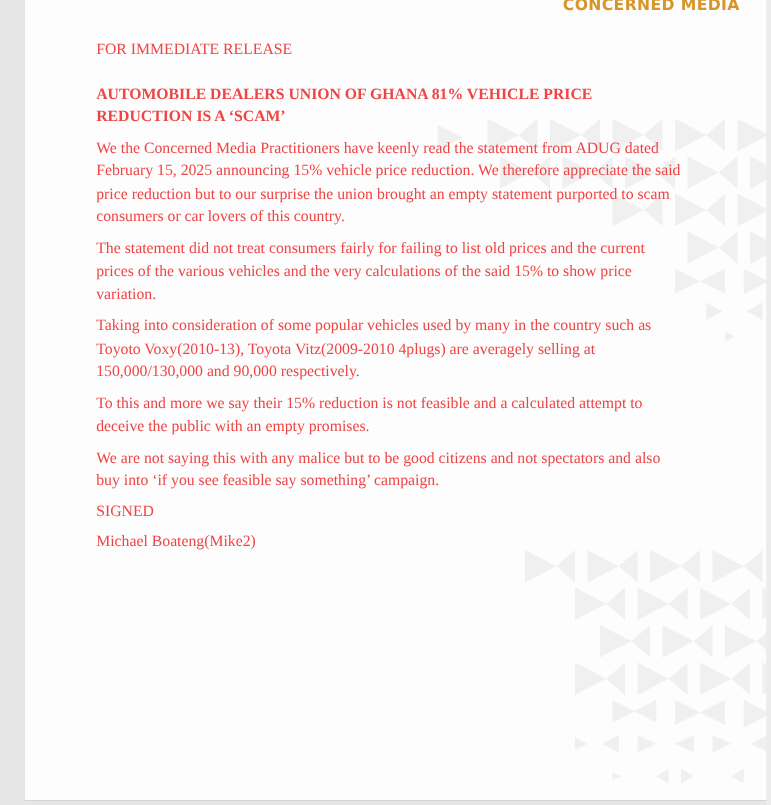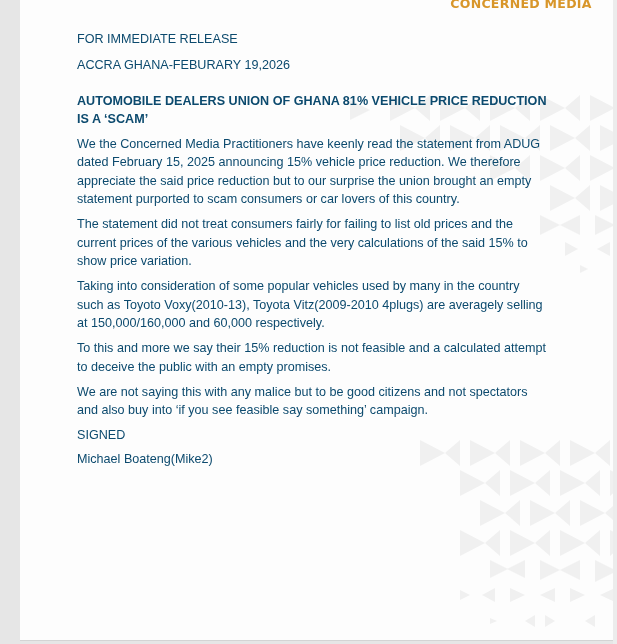--- a/index.html
+++ b/index.html
@@ -21,22 +21,22 @@
     pointer-events:none;
   }
   .letterhead {
     position:absolute; left:416px; top:-2px; width:170px;
     text-align:center; color:#d8962a;
     font-family:"DejaVu Sans", sans-serif; font-weight:bold;
     font-size:12.5px; line-height:11.5px; letter-spacing:0.3px;
   }
   .content {
     position:absolute; left:57px; top:30px; width:470px;
-    font-family:Liberation Sans, sans-serif;
-    font-size:12.6px; color:#0c4a6e; line-height:18.5px;
+    font-family:Liberation Serif, serif;
+    font-size:12.6px; color:#ef4444; line-height:18.5px;
   }
   .content p { margin:0; }
   .hdr { margin-bottom:7.5px !important; }
   .title { font-weight:bold; margin-top:17px !important; margin-bottom:6px !important; }
   .para { margin-bottom:6.5px !important; }
   .signed { margin-bottom:6.5px !important; }
   .sig-name { line-height:17px; }
   .sig-conv { line-height:14px; }
 </style>
 </head>
@@ -128,27 +128,26 @@
       <polygon points="575,615 565,621 575,627"></polygon>
     </g>
   </svg>
 
   <div class="letterhead">
     <div>CONCERNED MEDIA</div>
   </div>
 
   <div class="content">
     <p class="hdr">FOR IMMEDIATE RELEASE</p>
-    <p class="hdr">ACCRA GHANA-FEBURARY 19,2026</p>
 
     <p class="title">AUTOMOBILE DEALERS UNION OF GHANA 81% VEHICLE PRICE REDUCTION IS A ‘SCAM’</p>
 
     <p class="para">We the Concerned Media Practitioners have keenly read the statement from ADUG dated February 15, 2025 announcing 15% vehicle price reduction. We therefore appreciate the said price reduction but to our surprise the union brought an empty statement purported to scam consumers or car lovers of this country.</p>
     <p class="para">The statement did not treat consumers fairly for failing to list old prices and the current prices of the various vehicles and the very calculations of the said 15% to show price variation.</p>
-    <p class="para">Taking into consideration of some popular vehicles used by many in the country such as Toyoto Voxy(2010-13), Toyota Vitz(2009-2010 4plugs) are averagely selling at 150,000/160,000 and 60,000 respectively.</p>
+    <p class="para">Taking into consideration of some popular vehicles used by many in the country such as Toyoto Voxy(2010-13), Toyota Vitz(2009-2010 4plugs) are averagely selling at 150,000/130,000 and 90,000 respectively.</p>
     <p class="para">To this and more we say their 15% reduction is not feasible and a calculated attempt to deceive the public with an empty promises.</p>
     <p class="para">We are not saying this with any malice but to be good citizens and not spectators and also buy into ‘if you see feasible say something’ campaign.</p>
 
     <p class="signed">SIGNED</p>
     <p class="sig-name">Michael Boateng(Mike2)</p>
   </div>
 </div>
 <div class="right-edge"></div>
 
 </body></html>

